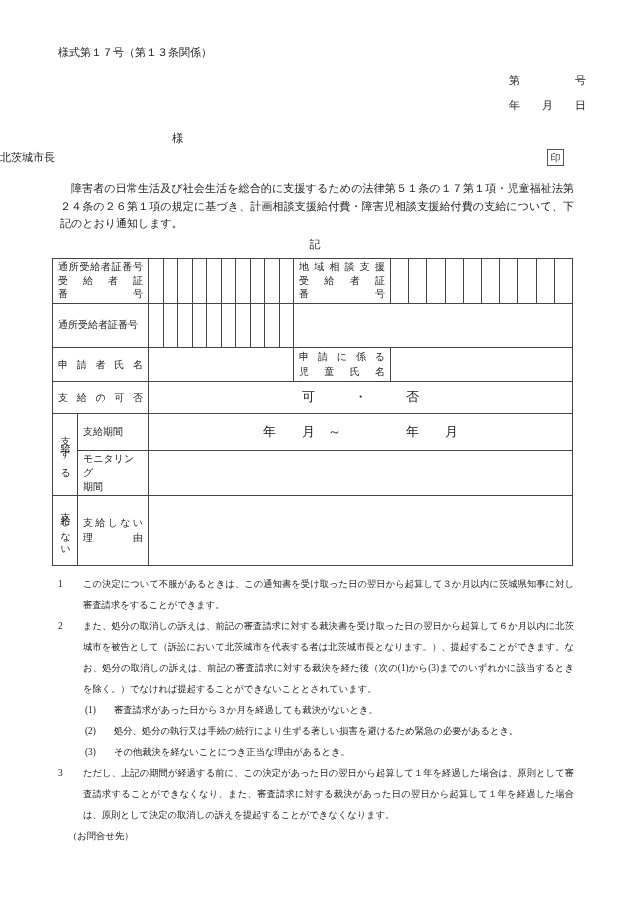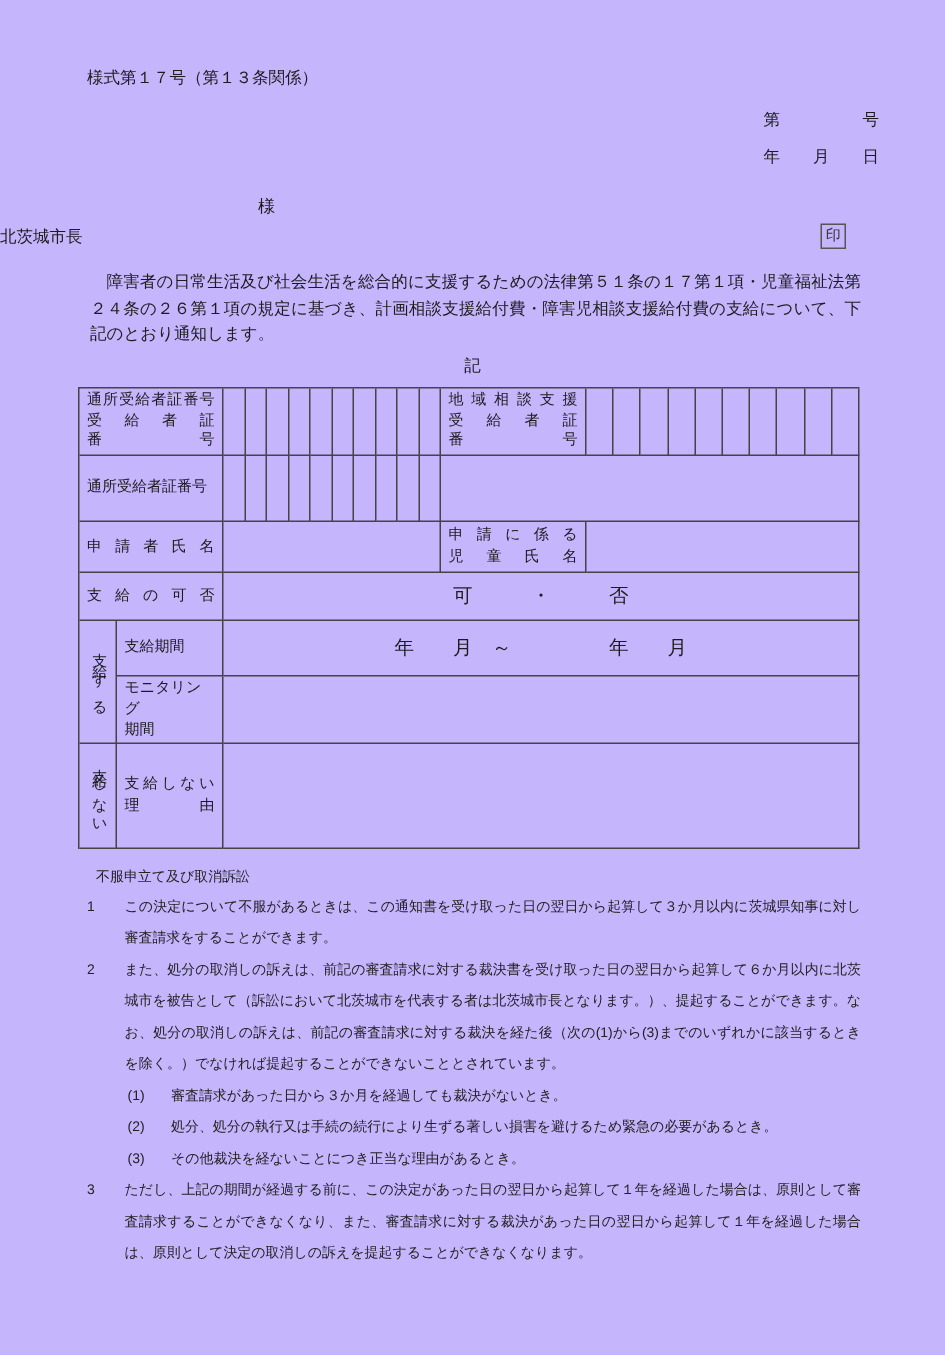--- a/index.html
+++ b/index.html
@@ -1,18 +1,18 @@
 <!DOCTYPE html>
 <html><head>
 <meta charset="utf-8">
 <style>
   html,body{margin:0;padding:0;background:#e8e8e8;}
   .page{
-    position:relative;width:630px;height:903px;background:#c4b5fd;
-    font-family:Liberation Sans, sans-serif;color:#1c1c1c;
+    position:relative;width:630px;height:903px;background:#ffffff;
+    font-family:Liberation Serif, serif;color:#1c1c1c;
     box-sizing:border-box;padding-top:44px;overflow:hidden;margin:0 auto;
   }
   .form-no{margin-left:58px;font-size:11px;line-height:16px;}
   .right-block{margin-top:8px;text-align:right;padding-right:44px;font-size:11px;line-height:25px;}
   .addressee{margin-top:12px;margin-left:172px;font-size:11.5px;line-height:16px;}
   .issuer-line{margin-top:2px;display:flex;justify-content:space-between;align-items:center;padding-right:66px;height:18px;}
   .issuer-name{font-size:11px;}
   .seal-box{display:inline-block;width:15px;height:15px;border:1px solid #555;font-size:10px;line-height:15px;text-align:center;margin-left:70px;color:#333;}
   .doc-title{margin-top:16px;text-align:center;font-size:12.5px;letter-spacing:0.5px;font-weight:normal;line-height:18px;}
   .body-para{margin:14px 56px 0 60px;font-size:11px;line-height:17.5px;text-align:justify;text-indent:1em;}
@@ -189,21 +189,20 @@
       <td>
         <div class="jline2">支給しない</div>
         <div class="jline2">理由</div>
       </td>
       <td colspan="21"></td>
     </tr>
   </tbody>
     </table>
 
   <div class="notes">
-    <div class="notes-heading">不服申立て及び取消訴訟</div>
 
     <div class="note">
       <span class="num">1</span>
       <span class="txt">この決定について不服があるときは、この通知書を受け取った日の翌日から起算して３か月以内に茨城県知事に対し審査請求をすることができます。</span>
     </div>
 
     <div class="note">
       <span class="num">2</span>
       <span class="txt">また、処分の取消しの訴えは、前記の審査請求に対する裁決書を受け取った日の翌日から起算して６か月以内に北茨城市を被告として（訴訟において北茨城市を代表する者は北茨城市長となります。）、提起することができます。なお、処分の取消しの訴えは、前記の審査請求に対する裁決を経た後（次の(1)から(3)までのいずれかに該当するときを除く。）でなければ提起することができないこととされています。</span>
     </div>
@@ -221,15 +220,16 @@
     <div class="note sub">
       <span class="num">(3)</span>
       <span class="txt">その他裁決を経ないことにつき正当な理由があるとき。</span>
     </div>
 
     <div class="note">
       <span class="num">3</span>
       <span class="txt">ただし、上記の期間が経過する前に、この決定があった日の翌日から起算して１年を経過した場合は、原則として審査請求することができなくなり、また、審査請求に対する裁決があった日の翌日から起算して１年を経過した場合は、原則として決定の取消しの訴えを提起することができなくなります。</span>
     </div>
 
+    <div class="contact">（お問合せ先）</div>
   </div>
 
 </div>
 
 </body></html>

